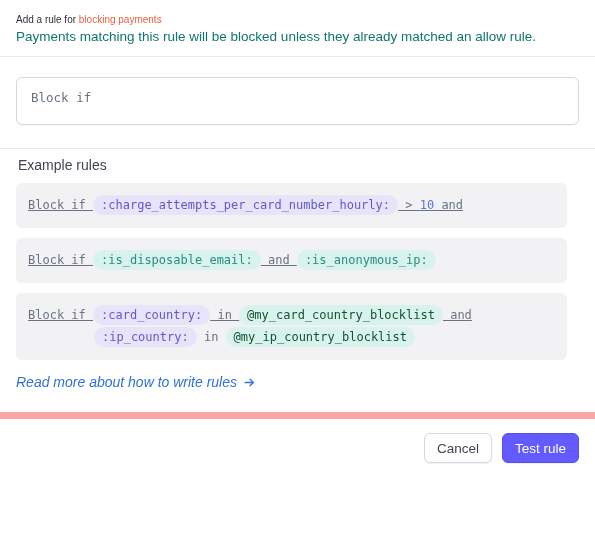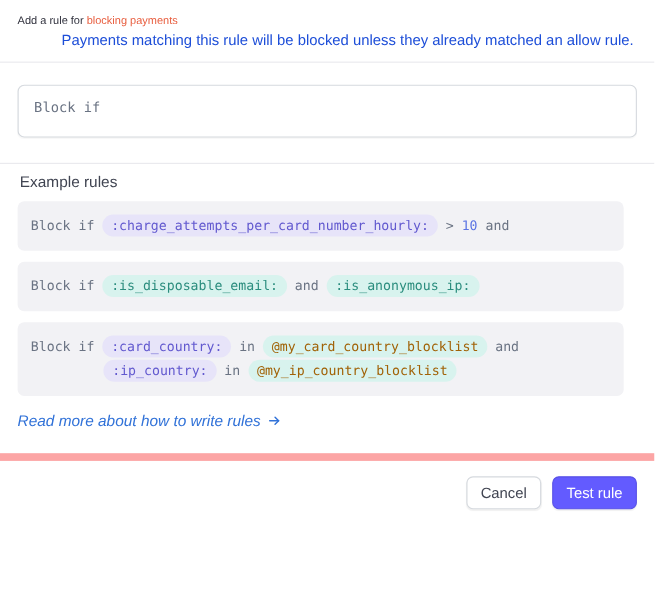--- a/index.html
+++ b/index.html
@@ -14,22 +14,21 @@
   .header { padding: 14px 16px 12px 16px; }
   .title {
     font-size: 10px;
     font-weight: 500;
     color: #30313d;
   }
   .title .accent { color: #e85d3e; }
   .subtitle {
     margin-top: 4px;
     font-size: 13.5px;
-    color: #1d4ed8;
-    margin-left: 40px;
+    color: #0f766e;
   }
   .hr { height: 1px; background: #e8e8ed; }
   .input-area { padding: 20px 16px; }
   .rule-input {
     width: 100%;
     border: 1px solid #d5d9de;
     border-radius: 6px;
     padding: 12px 14px;
     font-family: ui-monospace, SFMono-Regular, "SF Mono", Menlo, Consolas, monospace;
     font-size: 12.5px;
@@ -48,33 +47,34 @@
   }
   .example-block {
     background: #f2f2f5;
     border-radius: 6px;
     padding: 11px 12px 11px 12px;
     font-family: ui-monospace, SFMono-Regular, "SF Mono", Menlo, Consolas, monospace;
     font-size: 12px;
     color: #6a7383;
     margin-bottom: 10px;
     line-height: 1.9;
+    text-decoration: underline;
   }
   .example-block .line { display: block; }
   .indent { padding-left: 66px; display: inline-block; }
   .pill {
     display: inline-block;
     border-radius: 10px;
     padding: 1px 8px;
     line-height: 1.5;
     vertical-align: baseline;
   }
   .pill-attr { background: #e7e4f9; color: #6259cf; }
   .pill-attr-teal { background: #d8f3ee; color: #2b8d7e; }
-  .pill-list { background: #d8f3ee; color: #a16207; }
+  .pill-list { background: #d8f3ee; color: #14532d; }
   .kw { color: #6a7383; }
   .str { color: #e86f3d; }
   .num { color: #5b74e3; }
   .link {
     display: inline-flex;
     align-items: center;
     color: #3172d8;
     font-size: 14px;
     font-weight: 500;
     cursor: pointer;

